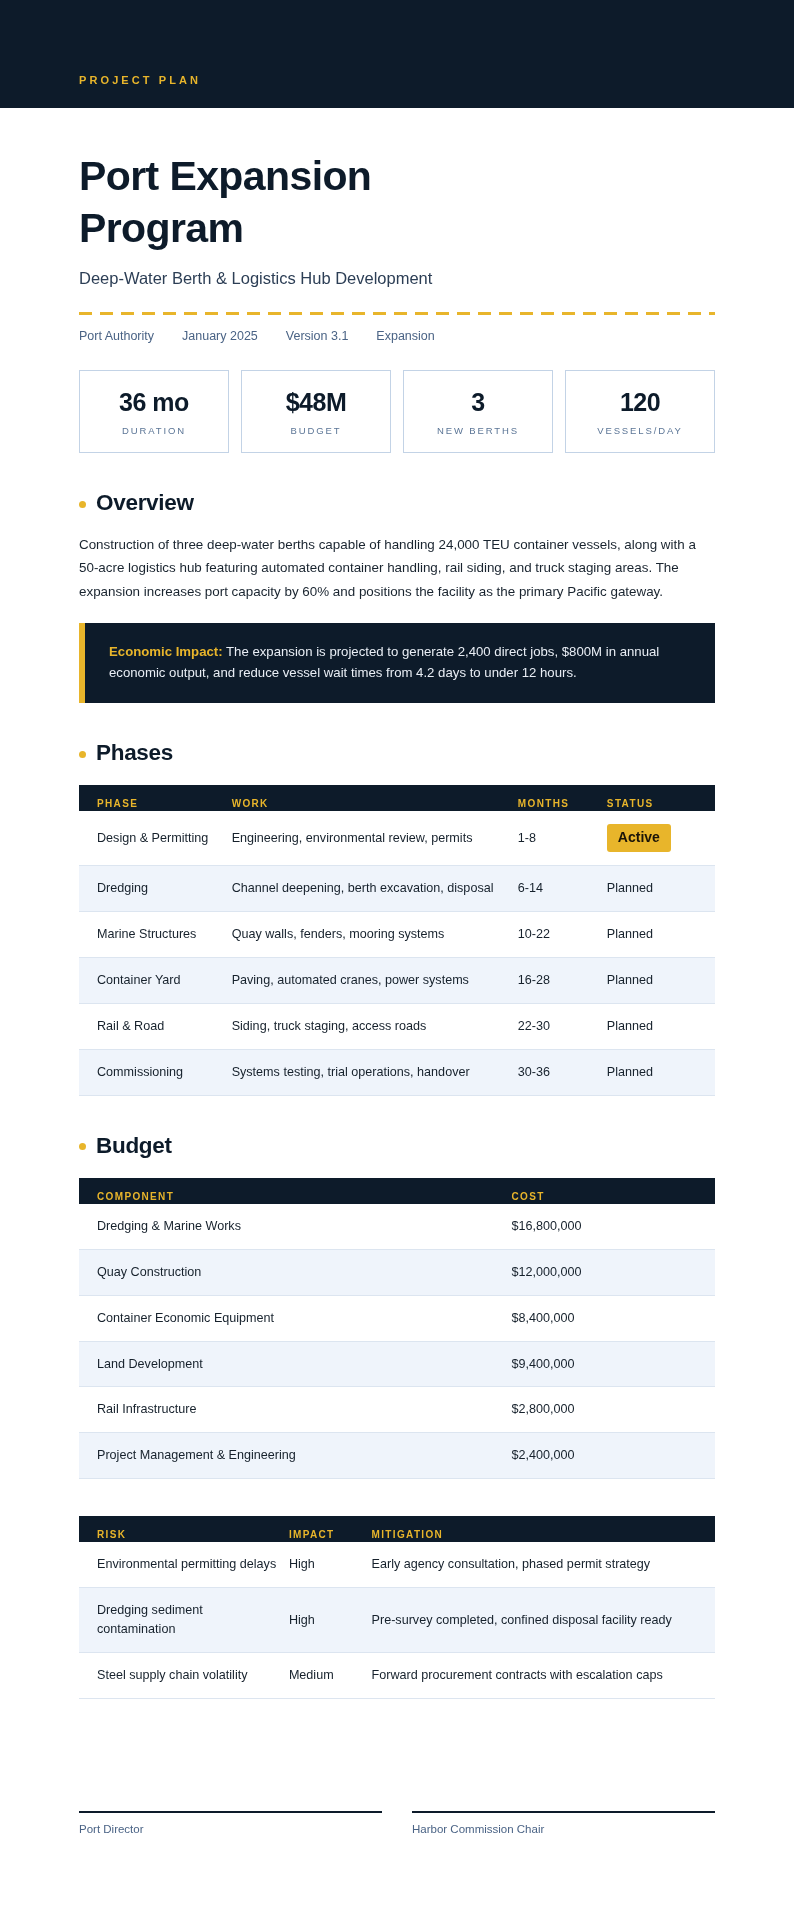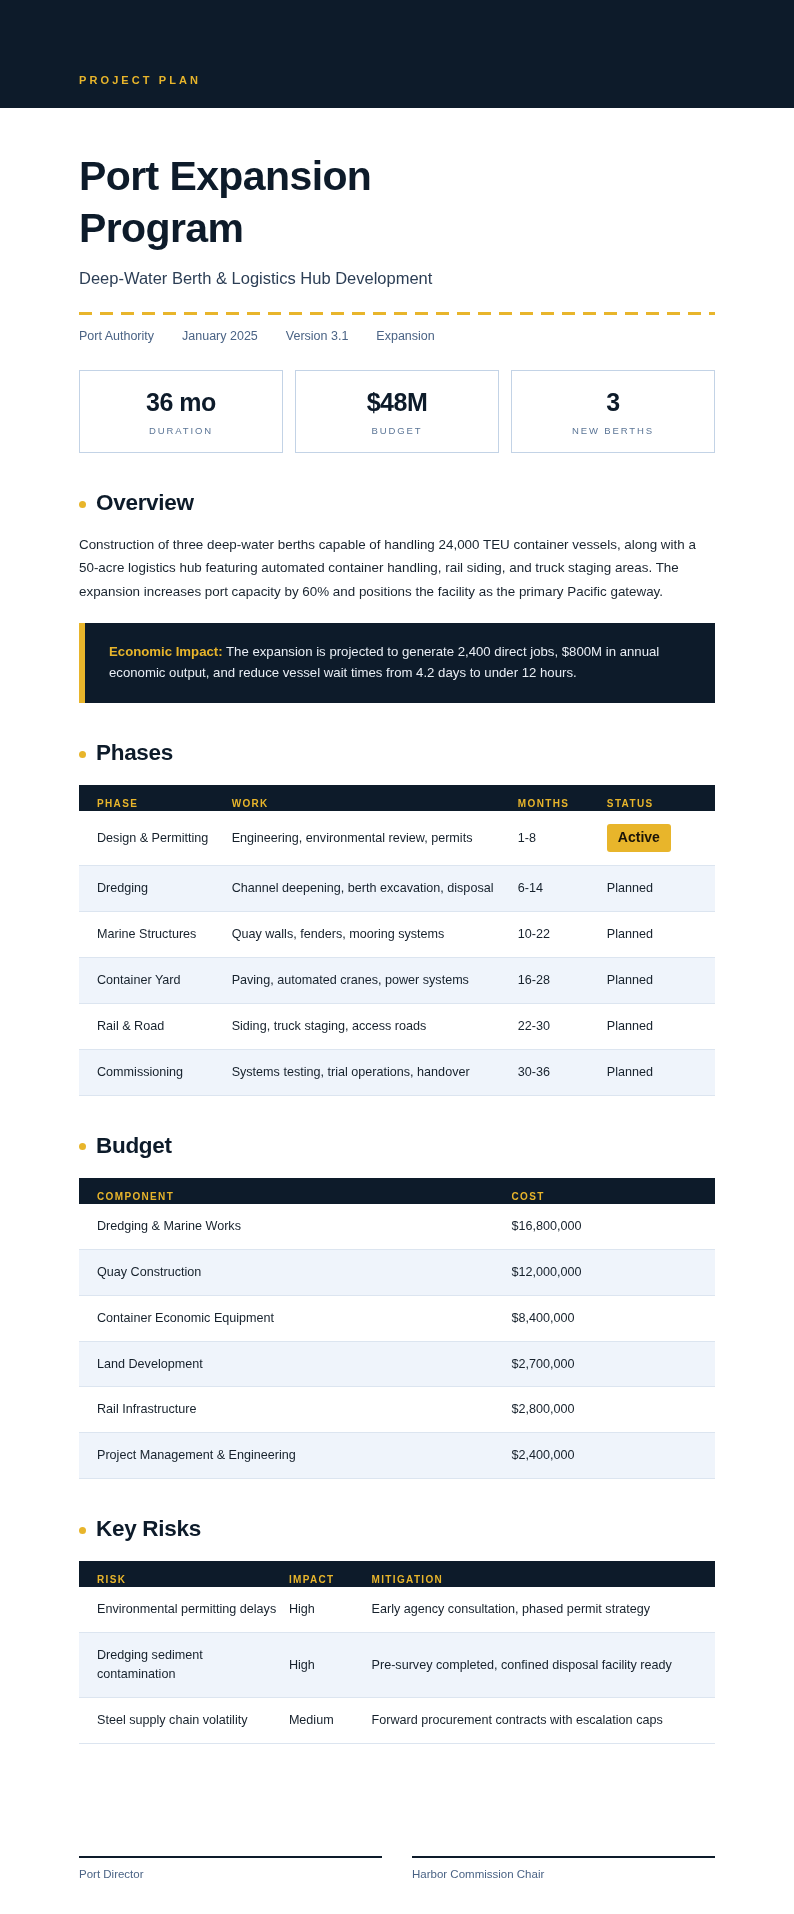--- a/index.html
+++ b/index.html
@@ -244,20 +244,24 @@
         <div class="stat-label">DURATION</div>
       </div>
       <div class="stat-card">
         <div class="stat-value">$48M</div>
         <div class="stat-label">BUDGET</div>
       </div>
       <div class="stat-card">
         <div class="stat-value">3</div>
         <div class="stat-label">NEW BERTHS</div>
       </div>
+      <div class="stat-card">
+        <div class="stat-value">120</div>
+        <div class="stat-label">VESSELS/DAY</div>
+      </div>
     </div>
 
     <div class="section">
       <div class="section-heading">
         <span class="section-bullet"></span>
         <span>Overview</span>
       </div>
       <p class="body-text">Construction of three deep-water berths capable of handling 24,000 TEU container vessels, along with a 50-acre logistics hub featuring automated container handling, rail siding, and truck staging areas. The expansion increases port capacity by 60% and positions the facility as the primary Pacific gateway.</p>
       <div class="callout">
         <span class="callout-label">Economic Impact:</span><span> The expansion is projected to generate 2,400 direct jobs, $800M in annual economic output, and reduce vessel wait times from 4.2 days to under 12 hours.</span>
@@ -349,39 +353,35 @@
           <tr>
             <td>Quay Construction</td>
             <td>$12,000,000</td>
           </tr>
           <tr>
             <td>Container Economic Equipment</td>
             <td>$8,400,000</td>
           </tr>
           <tr>
             <td>Land Development</td>
-            <td>$2,700,000</td>
+            <td>$9,400,000</td>
           </tr>
           <tr>
             <td>Rail Infrastructure</td>
             <td>$2,800,000</td>
           </tr>
           <tr>
             <td>Project Management &amp; Engineering</td>
             <td>$2,400,000</td>
           </tr>
         </tbody>
       </table>
     </div>
 
     <div class="section">
-      <div class="section-heading">
-        <span class="section-bullet"></span>
-        <span>Key Risks</span>
-      </div>
       <table class="t-risks">
         <colgroup>
             <col class="c1">
             <col class="c2">
             <col class="c3">
           </colgroup>
         <thead>
           <tr>
             <th>RISK</th>
             <th>IMPACT</th>

